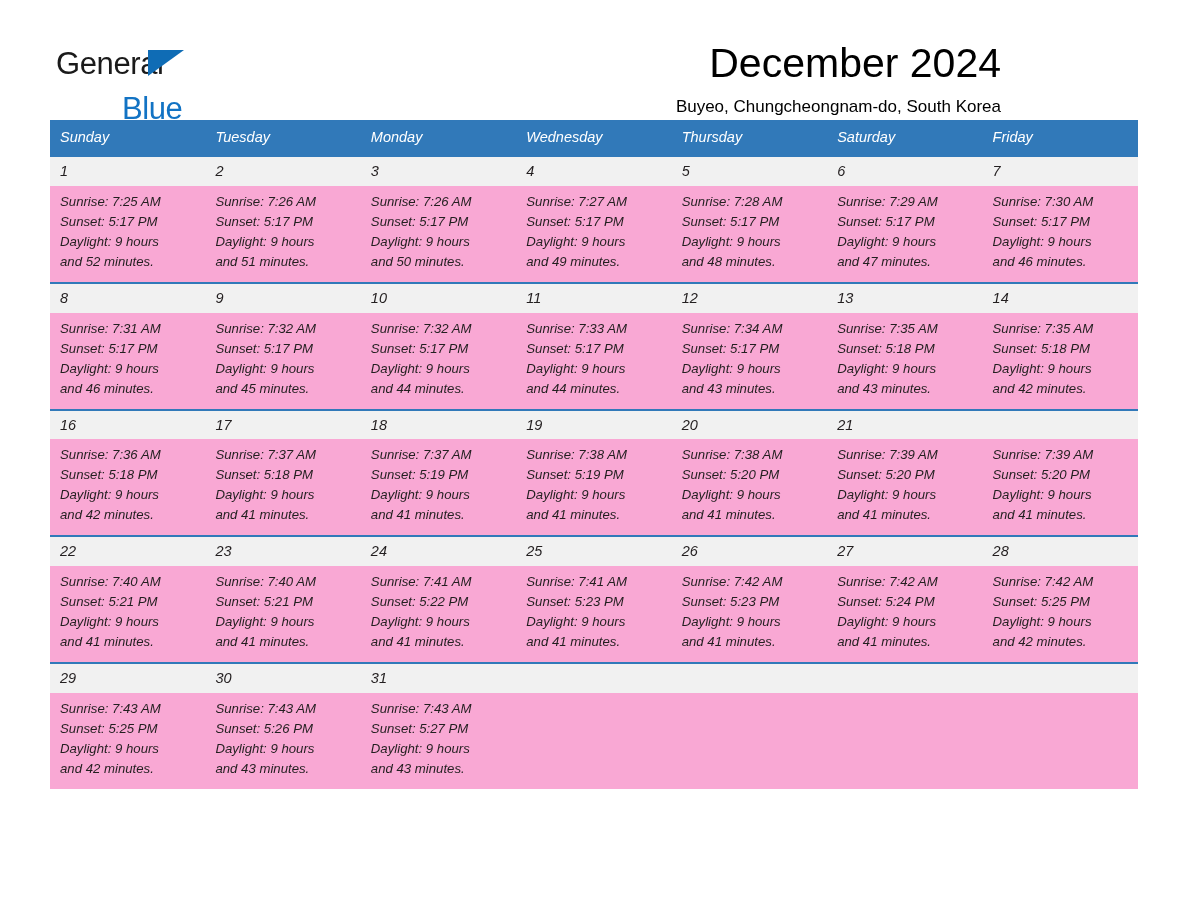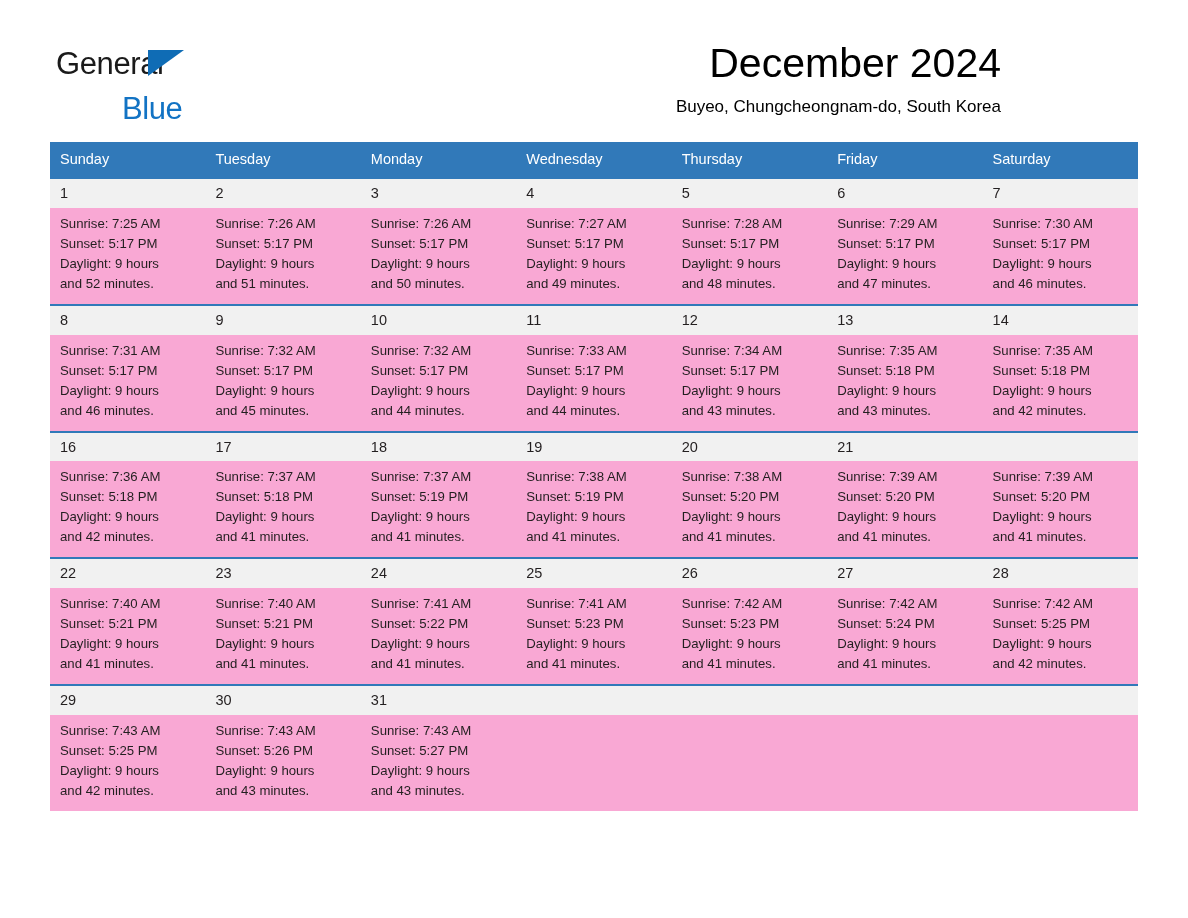--- a/index.html
+++ b/index.html
@@ -76,22 +76,22 @@
   .cal-subtitle {
     margin-top: 13px;
     font-size: 17px;
     line-height: 1.1;
     color: #000000;
     white-space: nowrap;
   }
 
   
   .calendar {
-    margin-top: 22px;
     width: 1088px;
+    font-style: italic;
   }
   .weekday-row {
     display: grid;
     grid-template-columns: repeat(7, 1fr);
     background: #3179b9;
   }
   .weekday {
     color: #ffffff;
     font-size: 14.5px;
     padding: 8px 0 8px 10px;
@@ -152,22 +152,22 @@
     </div>
   </div>
 
   <div class="calendar">
     <div class="weekday-row">
       <div class="weekday">Sunday</div>
       <div class="weekday">Tuesday</div>
       <div class="weekday">Monday</div>
       <div class="weekday">Wednesday</div>
       <div class="weekday">Thursday</div>
+      <div class="weekday">Saturday</div>
       <div class="weekday">Friday</div>
-      <div class="weekday">Saturday</div>
     </div>
 
     <div class="week">
       <div class="week-daynums">
         <div class="daynum">1</div>
         <div class="daynum">2</div>
         <div class="daynum">3</div>
         <div class="daynum">4</div>
         <div class="daynum">5</div>
         <div class="daynum">6</div>

